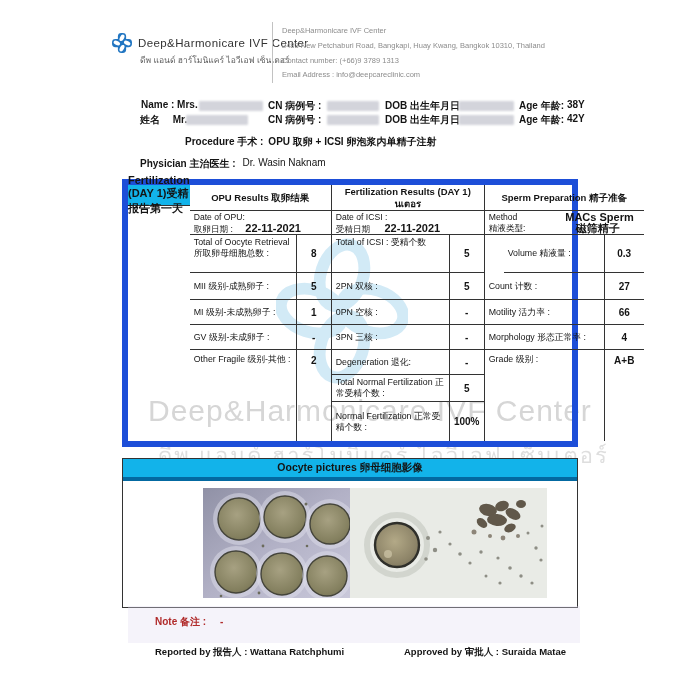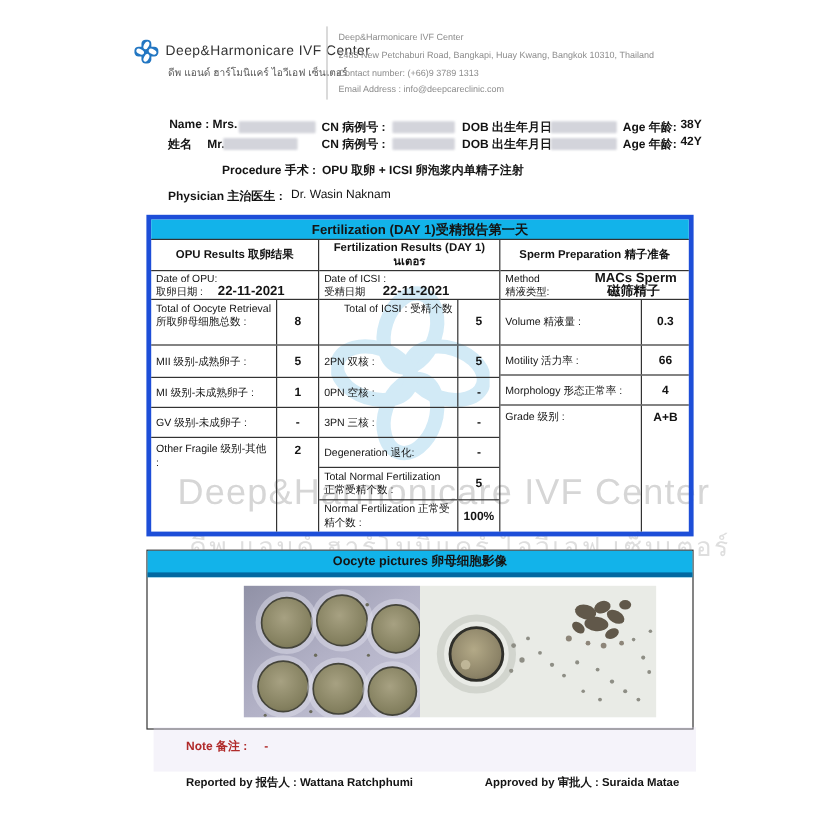--- a/index.html
+++ b/index.html
@@ -25,21 +25,21 @@
   .hdr-divider { position:absolute; left:272px; top:22px; width:1px; height:61px; background:#c2c2c2; }
   .addr { position:absolute; left:282px; top:24px; font-size:7.5px; color:#8c8c8c; line-height:14.8px; white-space:nowrap; }
 
   
   .pt { position:absolute; font-size:10px; font-weight:bold; white-space:nowrap; }
   .redact { position:absolute; height:10px; background:#d3d4db; border-radius:1px; filter:blur(1.1px); }
   .inline-pair { display:inline-flex; gap:3px; }
 
   
   .rtable { position:absolute; left:122px; top:179px; width:456px; height:268px;
-            border:4px solid #1d4ed8; background:transparent; display:flex; flex-direction:column; }
+            border:6px solid #1d4ed8; background:transparent; display:flex; flex-direction:row; }
   .t-title { height:21px; background:#12b3ea; border-bottom:1px solid #333; display:flex;
              align-items:center; justify-content:center; font-size:11px; font-weight:bold; }
   .t-cols { flex:1; display:flex; }
   .t-col { display:flex; flex-direction:column; border-right:1px solid #333; }
   .t-col:last-child { border-right:none; }
   .t-head { height:26px; border-bottom:1px solid #333; display:flex; flex-direction:column;
             align-items:center; justify-content:center; font-size:9.5px; font-weight:bold;
             text-align:center; line-height:11.5px; }
   .t-date { height:24px; border-bottom:1px solid #333; font-size:8.6px; line-height:11px;
             padding:1px 4px; }
@@ -177,21 +177,21 @@
         <div class="t-col w-fert">
           <div class="t-head">
             <div>Fertilization Results (DAY 1)</div>
             <div>นเตอร</div>
           </div>
           <div class="t-date">
             <div>Date of ICSI :</div>
             <div><span>受精日期</span>
                  <span class="b" style="margin-left:12px;">22-11-2021</span></div>
           </div>
-          <div class="t-row labtop" style="height:38px;text-align:right;">
+          <div class="t-row labtop" style="height:38px;">
             <div class="lab">Total of ICSI : 受精个数</div>
             <div class="val">5</div>
           </div>
           <div class="t-row" style="height:27px;">
             <div class="lab">2PN 双核 :</div>
             <div class="val">5</div>
           </div>
           <div class="t-row" style="height:25px;">
             <div class="lab">0PN 空核 :</div>
             <div class="val">-</div>
@@ -219,23 +219,27 @@
           <div class="t-date">
             <div class="sb-row">
               <span>Method</span>
               <span class="b">MACs Sperm</span>
             </div>
             <div class="sb-row" style="padding-right:20px;">
               <span>精液类型:</span>
               <span class="b">磁筛精子</span>
             </div>
           </div>
-          <div class="t-row" style="height:38px;">
+          <div class="t-row" style="height:38px;margin-left:19px;">
             <div class="lab">Volume 精液量 :</div>
             <div class="val">0.3</div>
+          </div>
+          <div class="t-row" style="height:27px;">
+            <div class="lab">Count 计数 :</div>
+            <div class="val">27</div>
           </div>
           <div class="t-row" style="height:25px;">
             <div class="lab">Motility 活力率 :</div>
             <div class="val">66</div>
           </div>
           <div class="t-row" style="height:25px;">
             <div class="lab">Morphology 形态正常率 :</div>
             <div class="val">4</div>
           </div>
           <div class="t-row top" style="flex:1;">

